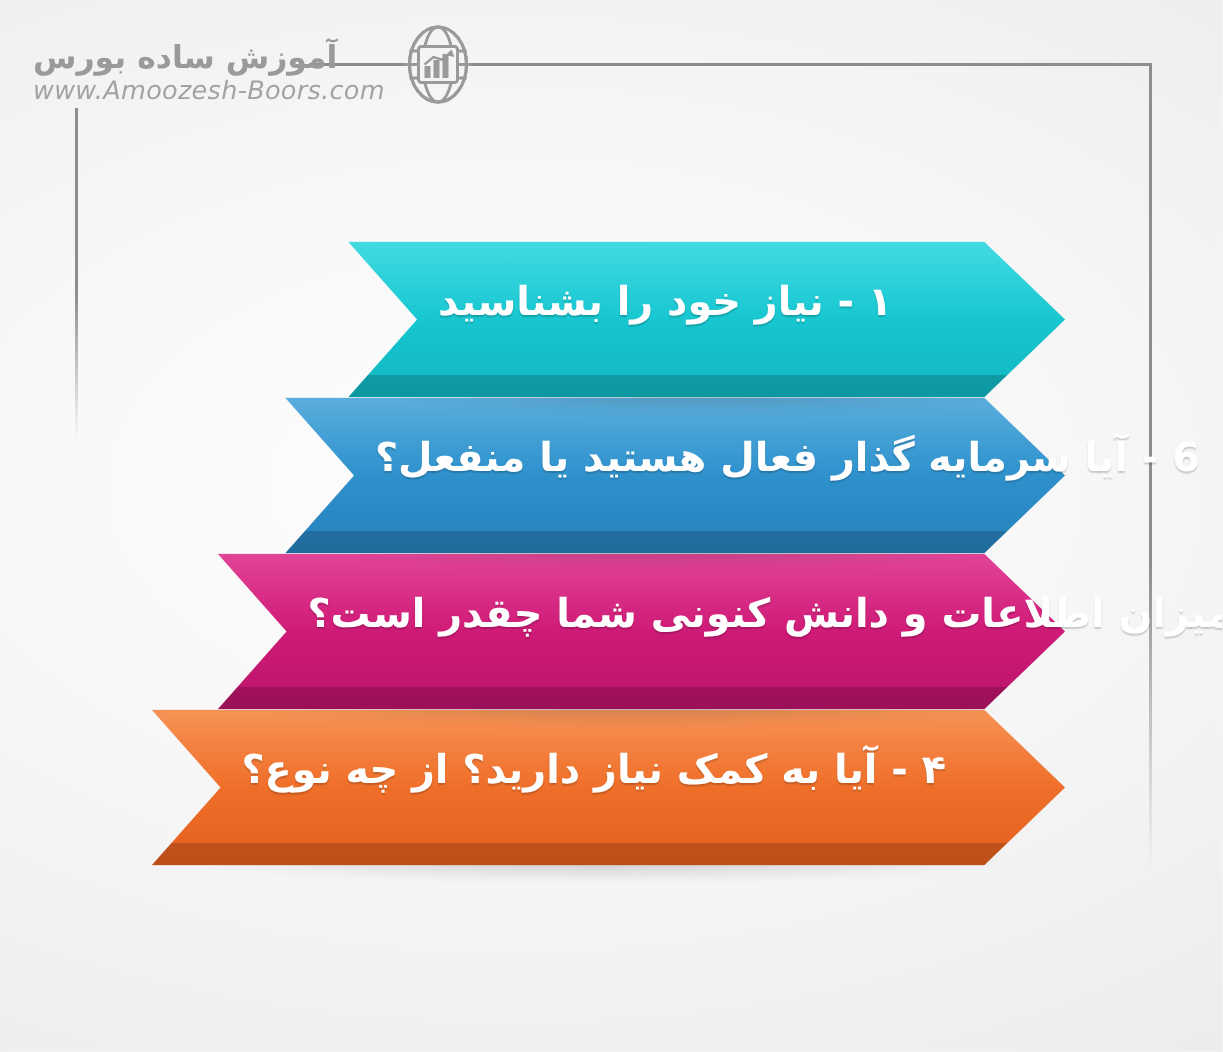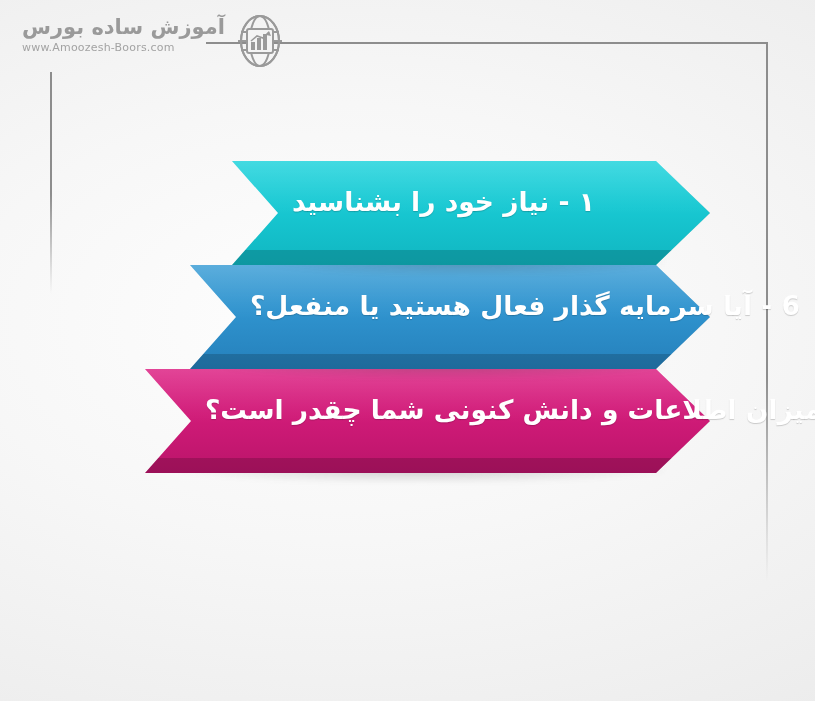--- a/index.html
+++ b/index.html
@@ -51,21 +51,21 @@
     background: linear-gradient(to bottom, #8d8d8d 0%, #8d8d8d 55%, rgba(141,141,141,0.2) 90%, rgba(141,141,141,0) 100%);
   }
 
   
   .logo {
     position: absolute;
     left: 22px;
     top: 14px;
     height: 56px;
     display: flex;
-    align-items: flex-start;
+    align-items: flex-end;
     gap: 8px;
   }
   .logo-mark {
     width: 54px;
     height: 54px;
     flex: 0 0 54px;
     position: relative;
   }
   .logo-text {
     display: flex;
@@ -76,26 +76,27 @@
   }
   .logo-title {
     font-size: 21px;
     font-weight: bold;
     color: #9a9a9a;
     letter-spacing: 0px;
     direction: rtl;
     white-space: nowrap;
   }
   .logo-url {
-    font-size: 11px;
+    font-size: 17px;
     color: #a3a3a3;
     direction: ltr;
     white-space: nowrap;
     margin-top: 4px;
     letter-spacing: 0.2px;
+    font-style: italic;
   }
 
   
   .rows {
     position: absolute;
     left: 0;
     top: 0;
     width: 815px;
     height: 701px;
   }
@@ -262,16 +263,26 @@
       <div class="ground"></div>
       <div class="row-band">
         <div class="face" style="background:linear-gradient(to bottom,#dd2183 0%,#d01b78 45%,#bb146a 100%);"></div>
         <div class="gloss"></div>
         <div class="thickness"></div>
         <div class="fold"></div>
       </div>
       <div class="row-label">۳ - میزان اطلاعات و دانش کنونی شما چقدر است؟</div>
     </div>
 
+    <div class="row" id="row-4">
+      <div class="ground"></div>
+      <div class="row-band">
+        <div class="face" style="background:linear-gradient(to bottom,#f57e36 0%,#f0702a 45%,#e35f1e 100%);"></div>
+        <div class="gloss"></div>
+        <div class="thickness"></div>
+        <div class="fold"></div>
+      </div>
+      <div class="row-label">۴ - آیا به کمک نیاز دارید؟ از چه نوع؟</div>
+    </div>
 
 
   </div>
 </div>
 
 </body></html>

